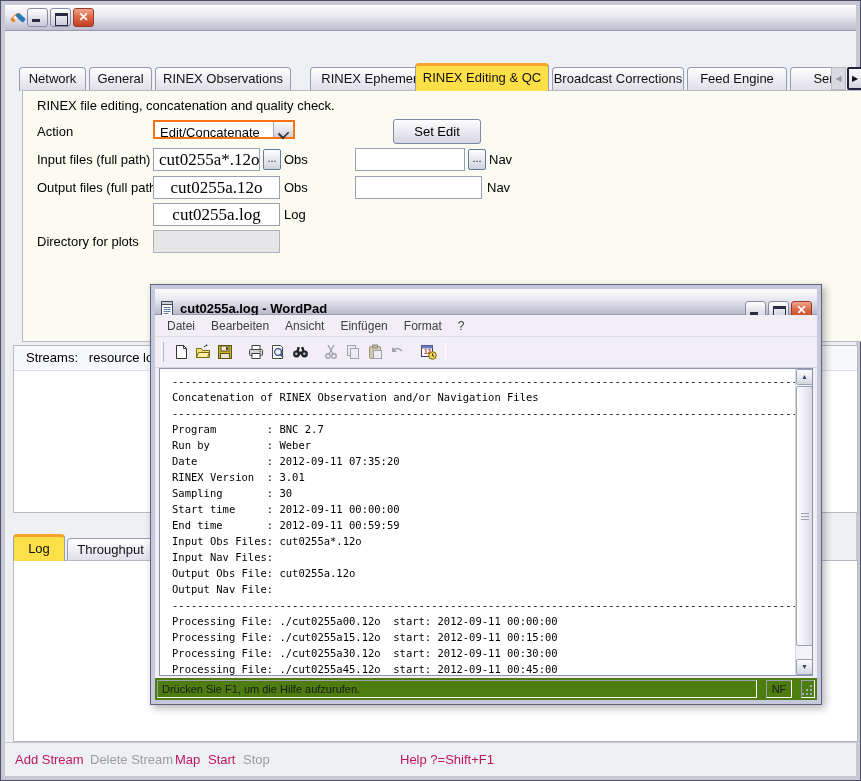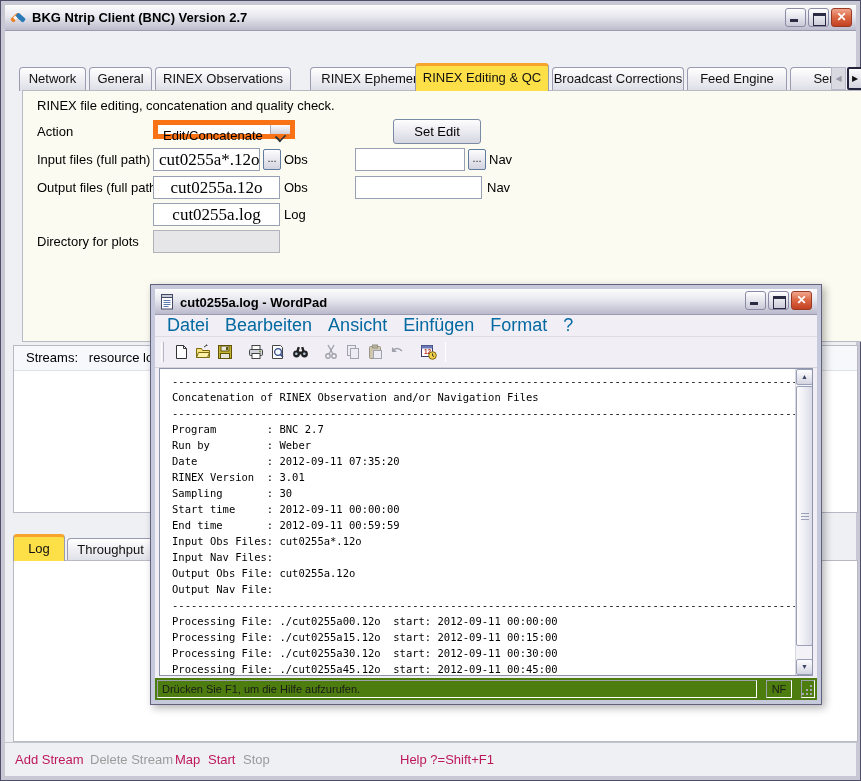--- a/index.html
+++ b/index.html
@@ -40,21 +40,21 @@
   .tab-scroll-right { left:842px; width:16px; background:linear-gradient(180deg,#fcfcfd,#d4d4e0);
     border:2px solid #23233e; border-radius:2px; color:#111; line-height:19px; }
 
   
   .content-panel { position:absolute; left:8px; top:85px; width:845px; height:252px;
     background:#fbfbf1; border:1px solid #b9b9c6; z-index:1;margin-left:9px; }
   .lbl { position:absolute; font-size:13px; color:#000; line-height:24px; white-space:nowrap; }
   .field { position:absolute; height:23px; border:1px solid #98a0b4; background:#fff;
     font-size:17px; color:#000; padding:0 5px; line-height:21px; font-family:Liberation Serif, serif;text-align:center; }
   .field.disabled { background:#e6e6e8; border-color:#b2b2ba; }
-  .combo { position:absolute; height:19px; border:5px solid #f97316; background:#fff; display:flex; }
+  .combo { position:absolute; height:19px; border:2px solid #f97316; background:#fff; display:flex; }
   .combo .combo-value { flex:1; font-size:13px; line-height:21px; padding:0 5px; }
   .combo .combo-btn { width:20px; background:linear-gradient(180deg,#fdfdfe,#cfcfdc);
     border-left:1px solid #aab; position:relative; }
   .combo .combo-btn::after { content:""; position:absolute; left:5px; top:7px; width:7px; height:7px;
     border-left:2px solid #333; border-bottom:2px solid #333; transform:rotate(-45deg) scale(1,.8); }
   .pushbtn { position:absolute; height:25px; border:1px solid #7b8aa5; border-radius:3px;
     background:linear-gradient(180deg,#fefefe,#d6d6e2); font-size:13px; color:#000;
     text-align:center; line-height:23px; }
   .browse-btn { position:absolute; width:18px; height:21px; border:1px solid #5f7c9e; border-radius:2px;
     background:linear-gradient(180deg,#fdfdfe,#d3d3e0); font-size:11px; line-height:17px; text-align:center; color:#222; }
@@ -72,25 +72,25 @@
   .footer { position:absolute; left:0; right:0; bottom:0; height:34px; border-top:1px solid #c6c6d0; }
   .footer .flat-btn { position:absolute; top:9px; font-size:13px; color:#be185d; white-space:nowrap; }
   .footer .flat-btn.disabled { color:#9b9b9b; }
 
   
   .wp-window { position:absolute; left:150px; top:284px; width:672px; height:421px;
     border:1px solid #62627e; background:#c6c9db; box-shadow:3px 3px 8px rgba(0,0,0,.3); z-index:10; }
   .wp-inner { position:absolute; inset:1px; border:3px solid #c6c9db; background:#f1eff5; }
   .wp-title { position:absolute; left:0; right:0; top:0; height:26px;
     background:linear-gradient(180deg,#fdfdfe 0%,#e6e6ee 45%,#b9b9cc 100%);
-    border-bottom:1px solid #9a9ab0; display:flex; align-items:flex-end; padding:4px 5px; }
+    border-bottom:1px solid #9a9ab0; display:flex; align-items:flex-start; padding:12px 5px; }
   .wp-title .title-text { font-size:13px; font-weight:bold; margin-left:5px; flex:1; }
   .wp-menubar { position:absolute; left:0; right:0; top:26px; height:22px; background:#f1eff5;
     border-bottom:1px solid #dcdce4; display:flex; align-items:center; padding-left:4px; }
-  .wp-menubar .menu-item { font-size:18px; color:#0369a1; padding:12px 8px; }
+  .wp-menubar .menu-item { font-size:12px; color:#404040; padding:12px 8px; }
   .wp-toolbar { position:absolute; left:0; right:0; top:48px; height:31px; background:#f1eff5;
     border-bottom:1px solid #d4d4dc; display:flex; align-items:center; padding-left:6px; }
   .tb-gripper { width:3px; height:20px; border-left:1px solid #fff; border-right:1px solid #b8b8c2; margin-right:6px; }
   .tb-icon { width:22px; height:22px; display:flex; align-items:center; justify-content:center; }
   .tb-gap { width:9px; }
   .tb-sep { width:1px; height:20px; background:#c4c4cc; border-right:1px solid #fff; margin:0 6px; }
 
   .wp-textarea { position:absolute; left:4px; right:4px; top:79px; bottom:24px;
     border:1px solid #8e94a9; background:#fff; overflow:hidden; }
   .doc-pre { position:absolute; left:0; top:0; right:17px; bottom:0; padding:4px 0 0 12px;
@@ -127,21 +127,20 @@
   <div class="bnc-inner">
 
     <div class="titlebar">
       <span>
         <svg width="18" height="16" viewBox="0 0 18 16">
           <rect x="1.5" y="5.5" width="10" height="5" rx="1.5" fill="#e8832a" transform="rotate(-42 6 8)"></rect>
           <rect x="6.5" y="5.5" width="10" height="5" rx="1.5" fill="#2a7ab8" transform="rotate(42 12 8)"></rect>
           <rect x="5" y="6" width="3" height="4" fill="#f4f4f8" transform="rotate(-42 6.5 8)"></rect>
         </svg>
       </span>
-      <span class="title-text">BKG Ntrip Client (BNC) Version 2.7</span>
       <span class="winbtns">
         <span class="winbtn glyph-min"></span>
         <span class="winbtn glyph-max"></span>
         <span class="winbtn close">
             <span>✕</span>
           </span>
       </span>
     </div>
 
 

